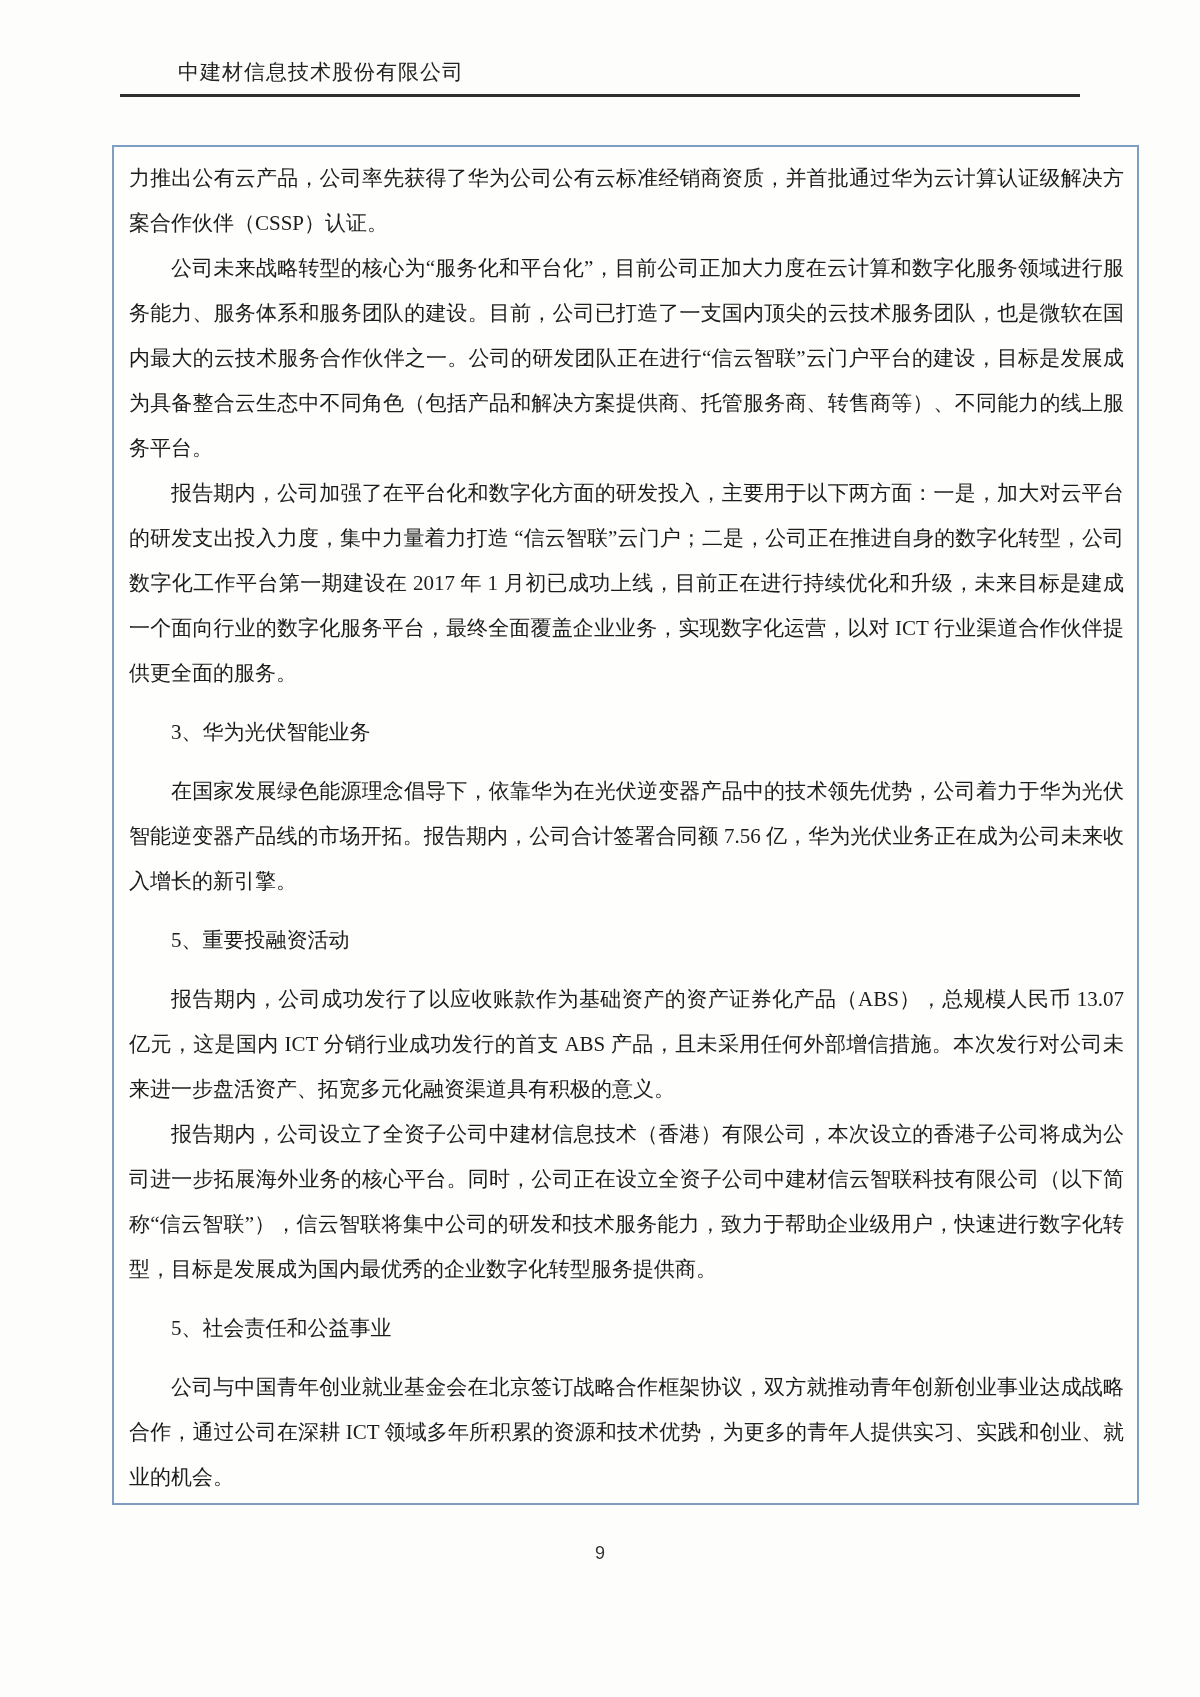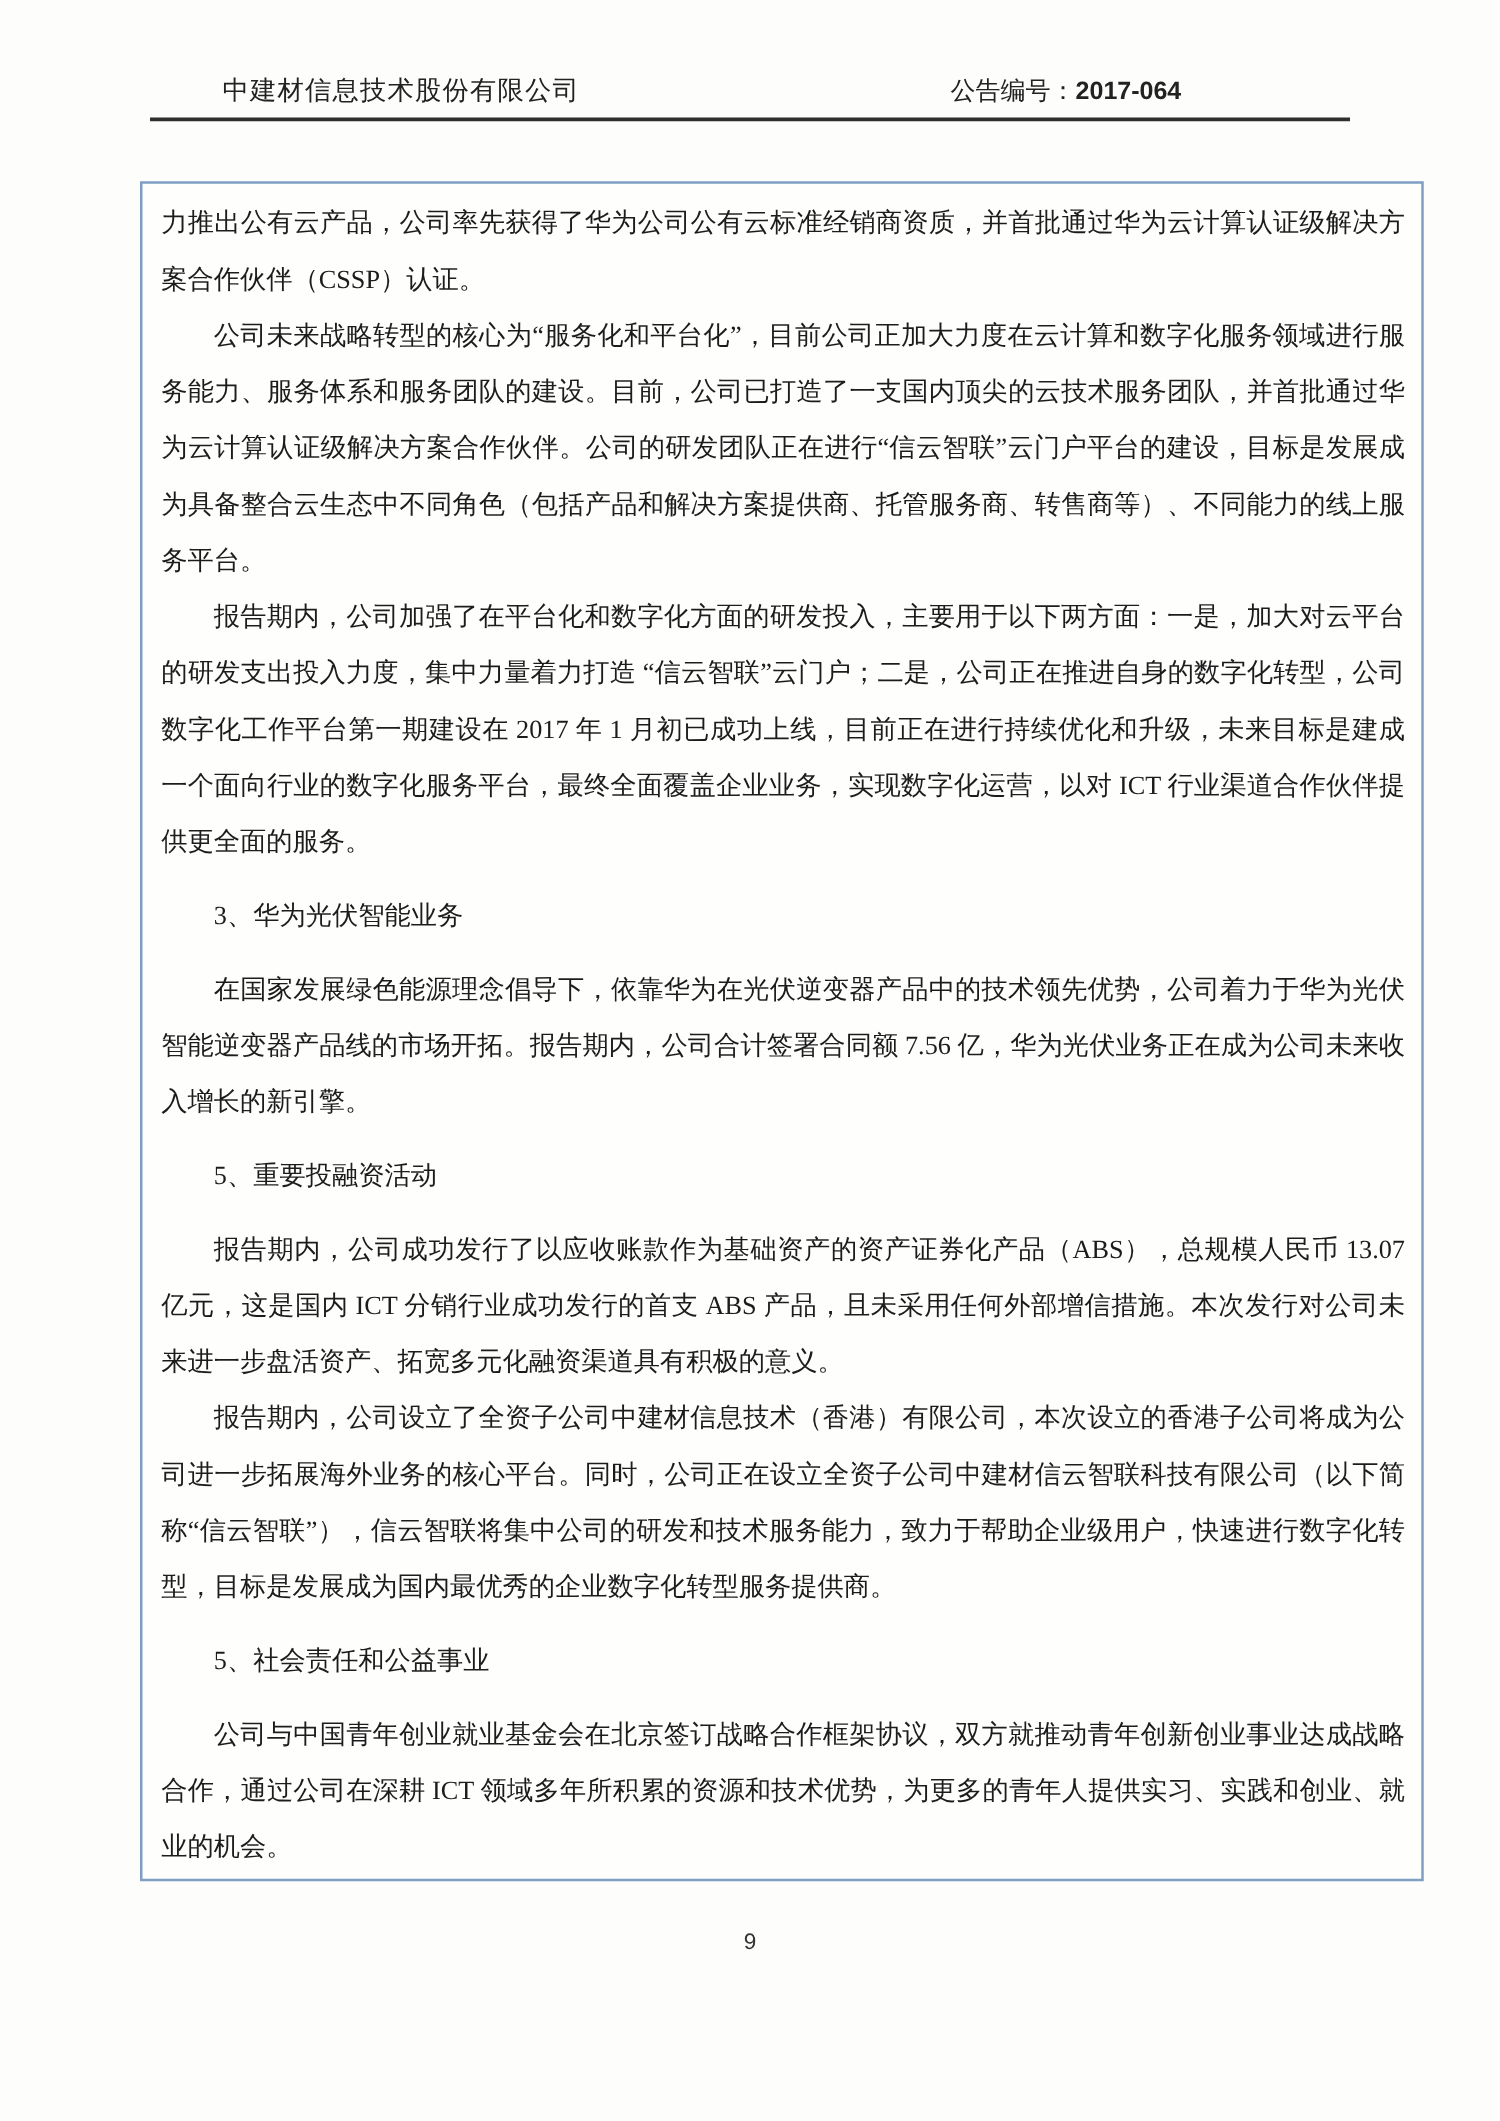--- a/index.html
+++ b/index.html
@@ -82,26 +82,25 @@
     font-family: "Liberation Sans", "DejaVu Sans", sans-serif;
     font-size: 18px;
     color: #333;
   }
 </style>
 </head>
 <body>
 
 <div class="page-header">
   <span class="company-name">中建材信息技术股份有限公司</span>
-  <span class="announcement-no"><span>公告编号：</span><span class="num">2017-064</span></span>
 </div>
 
 <div class="body-frame" id="body-frame">
     <p class="">力推出公有云产品，公司率先获得了华为公司公有云标准经销商资质，并首批通过华为云计算认证级解决方案合作伙伴（CSSP）认证。</p>
-    <p class="indent">公司未来战略转型的核心为“服务化和平台化”，目前公司正加大力度在云计算和数字化服务领域进行服务能力、服务体系和服务团队的建设。目前，公司已打造了一支国内顶尖的云技术服务团队，并首批通过华为云计算认证级解决方案合作伙伴。公司的研发团队正在进行“信云智联”云门户平台的建设，目标是发展成为具备整合云生态中不同角色（包括产品和解决方案提供商、托管服务商、转售商等）、不同能力的线上服务平台。</p>
+    <p class="indent">公司未来战略转型的核心为“服务化和平台化”，目前公司正加大力度在云计算和数字化服务领域进行服务能力、服务体系和服务团队的建设。目前，公司已打造了一支国内顶尖的云技术服务团队，也是微软在国内最大的云技术服务合作伙伴之一。公司的研发团队正在进行“信云智联”云门户平台的建设，目标是发展成为具备整合云生态中不同角色（包括产品和解决方案提供商、托管服务商、转售商等）、不同能力的线上服务平台。</p>
     <p class="indent">报告期内，公司加强了在平台化和数字化方面的研发投入，主要用于以下两方面：一是，加大对云平台的研发支出投入力度，集中力量着力打造 “信云智联”云门户；二是，公司正在推进自身的数字化转型，公司数字化工作平台第一期建设在 2017 年 1 月初已成功上线，目前正在进行持续优化和升级，未来目标是建成一个面向行业的数字化服务平台，最终全面覆盖企业业务，实现数字化运营，以对 ICT 行业渠道合作伙伴提供更全面的服务。</p>
     <p class="heading">3、华为光伏智能业务</p>
     <p class="indent">在国家发展绿色能源理念倡导下，依靠华为在光伏逆变器产品中的技术领先优势，公司着力于华为光伏智能逆变器产品线的市场开拓。报告期内，公司合计签署合同额 7.56 亿，华为光伏业务正在成为公司未来收入增长的新引擎。</p>
     <p class="heading">5、重要投融资活动</p>
     <p class="indent">报告期内，公司成功发行了以应收账款作为基础资产的资产证券化产品（ABS），总规模人民币 13.07 亿元，这是国内 ICT 分销行业成功发行的首支 ABS 产品，且未采用任何外部增信措施。本次发行对公司未来进一步盘活资产、拓宽多元化融资渠道具有积极的意义。</p>
     <p class="indent">报告期内，公司设立了全资子公司中建材信息技术（香港）有限公司，本次设立的香港子公司将成为公司进一步拓展海外业务的核心平台。同时，公司正在设立全资子公司中建材信云智联科技有限公司（以下简称“信云智联”），信云智联将集中公司的研发和技术服务能力，致力于帮助企业级用户，快速进行数字化转型，目标是发展成为国内最优秀的企业数字化转型服务提供商。</p>
     <p class="heading">5、社会责任和公益事业</p>
     <p class="indent">公司与中国青年创业就业基金会在北京签订战略合作框架协议，双方就推动青年创新创业事业达成战略合作，通过公司在深耕 ICT 领域多年所积累的资源和技术优势，为更多的青年人提供实习、实践和创业、就业的机会。</p>
   </div>
 

